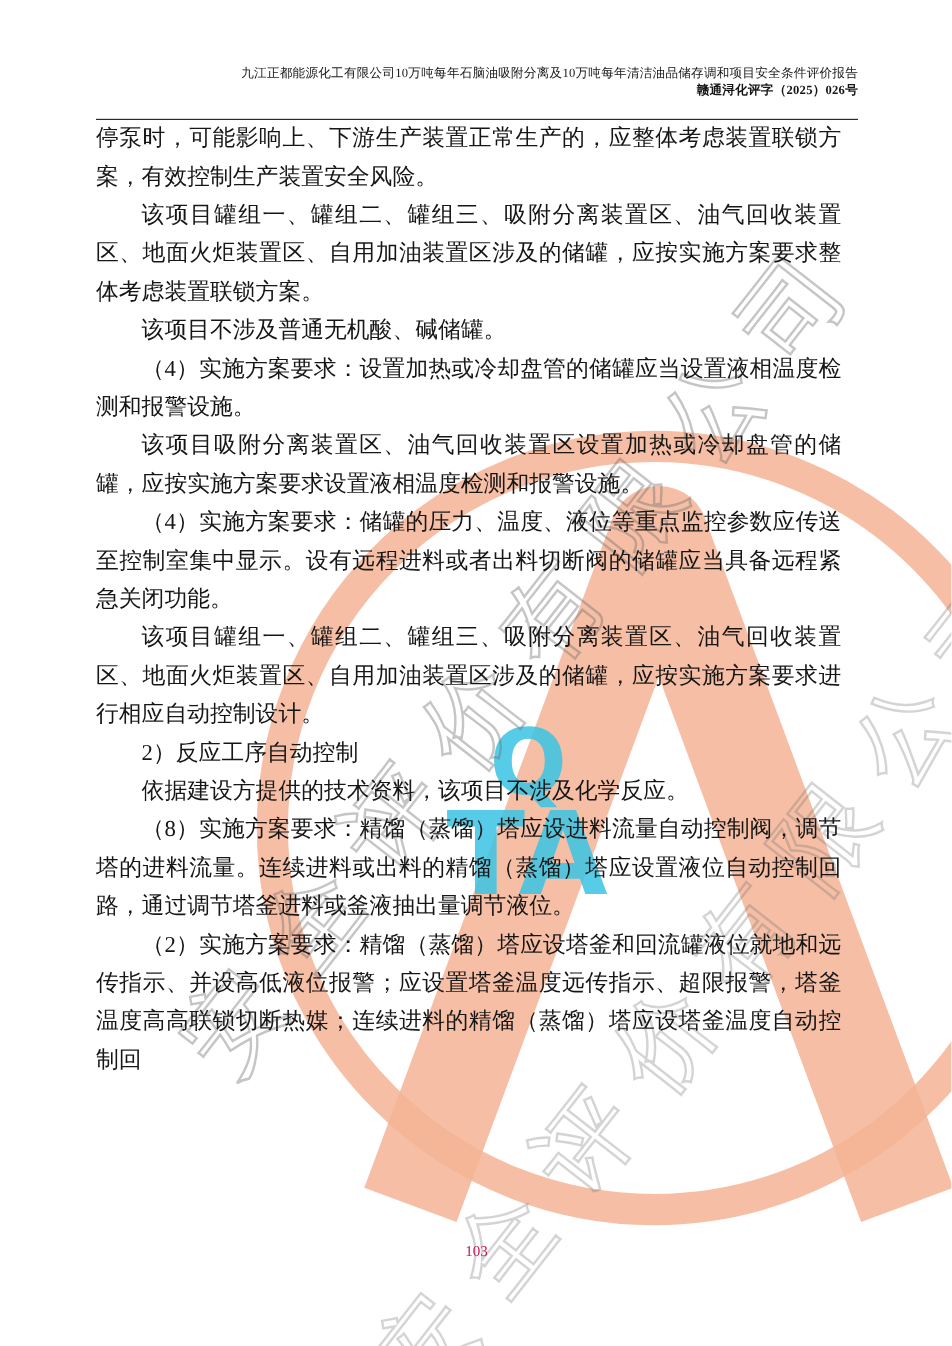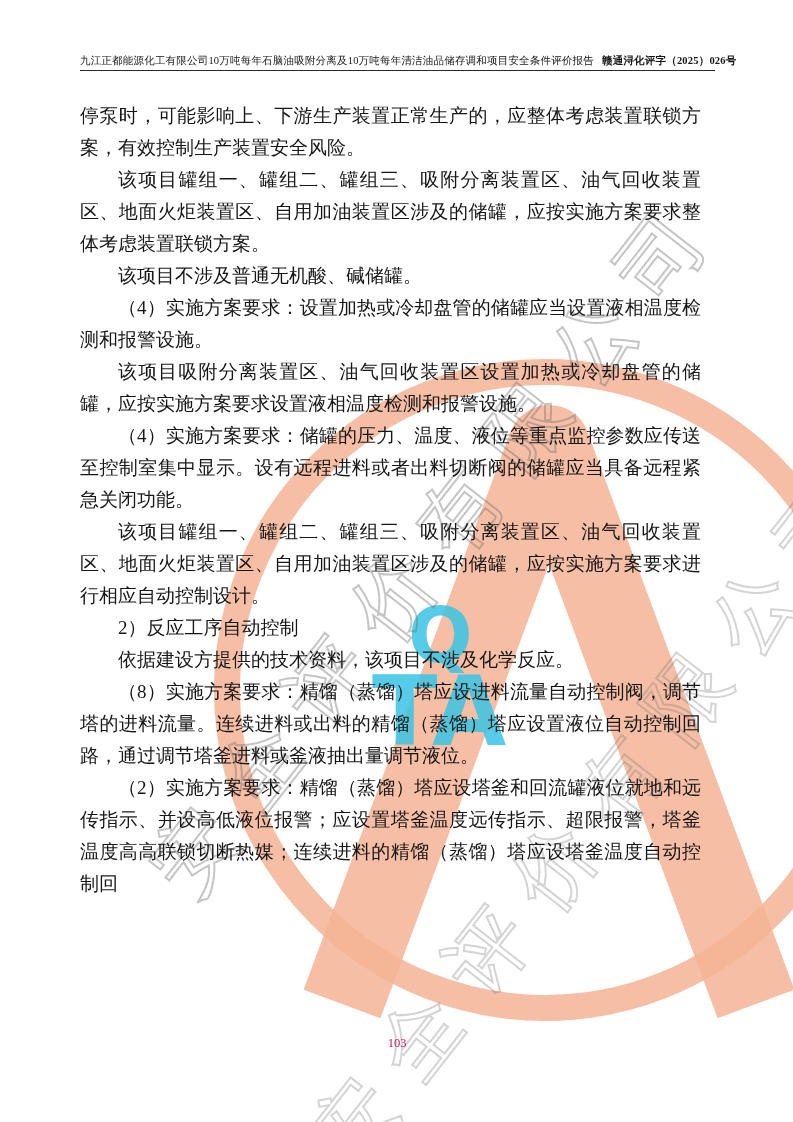--- a/index.html
+++ b/index.html
@@ -33,25 +33,26 @@
     -webkit-text-stroke:2px rgba(110,110,110,.40);
     text-stroke:2px rgba(110,110,110,.40);
     transform:rotate(-52deg);
     transform-origin:left center;
   }
   .wm-diag-1{left:170px;top:830px;}
   .wm-diag-2{left:330px;top:1100px;opacity:.75;}
   
   .header{
     position:absolute;left:80px;right:78px;top:54px;z-index:2;
-    display:flex;justify-content:space-between;align-items:flex-end;
+    display:flex;justify-content:flex-end;align-items:flex-end;
     font-size:10.5px;letter-spacing:.2px;
     border-bottom:1.5px solid #2a2a2a;
-    padding-bottom:2px;
+    padding-bottom:17px;
     white-space:nowrap;
+    flex-direction:column;
   }
   .header .docno{font-weight:bold;margin-left:8px;}
   
   .body{
     position:absolute;left:80px;right:92px;top:100px;z-index:2;
     font-size:19px;line-height:32px;
     text-align:justify;
   }
   .body p{margin:0;}
   .body p.indent{text-indent:2em;}

